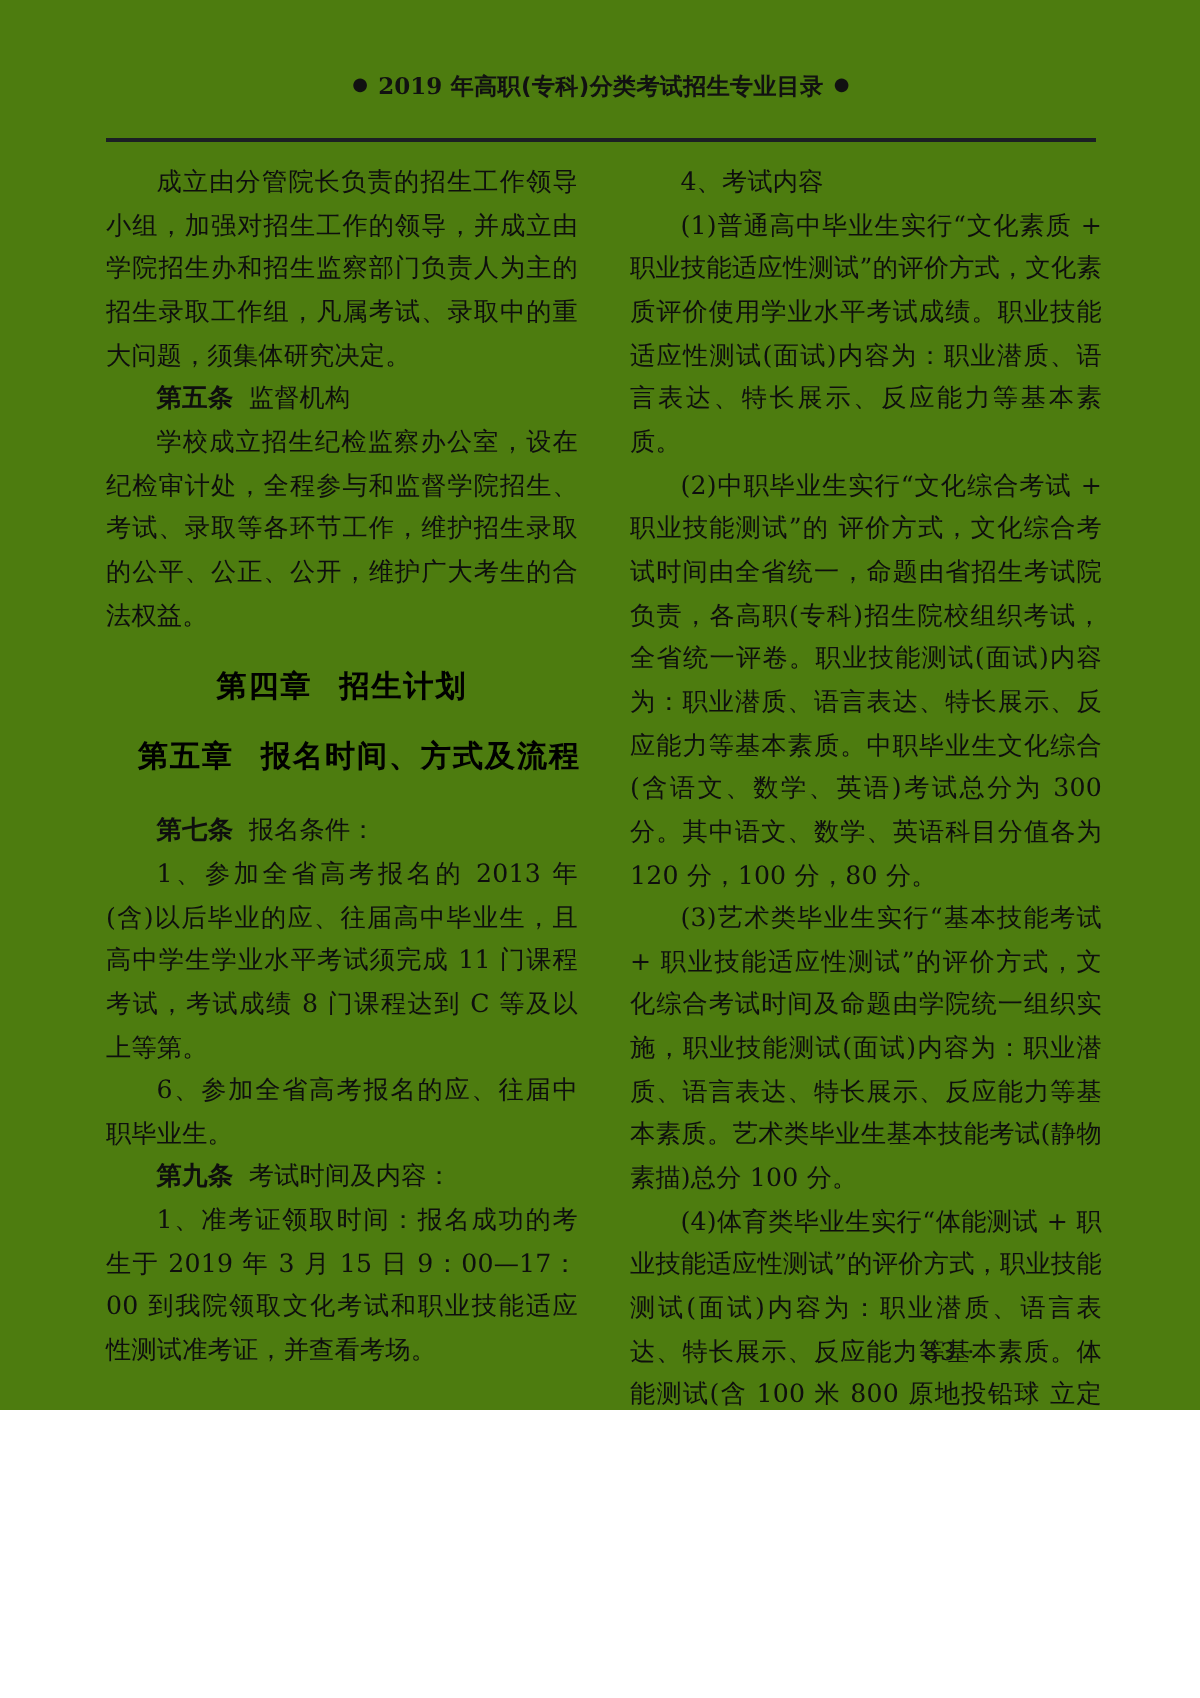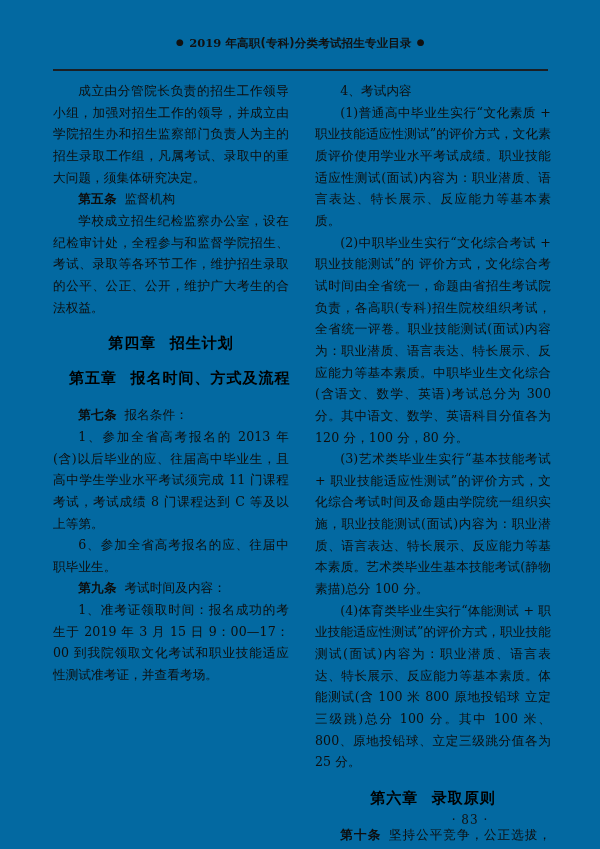--- a/index.html
+++ b/index.html
@@ -6,22 +6,22 @@
     margin: 0;
     padding: 0;
     background: #ffffff;
   }
   body {
     font-family: "DejaVu Serif", "Liberation Serif", serif;
   }
   .page {
     position: relative;
     width: 600px;
-    height: 849px;
-    background: #0369a1;
+    height: 705px;
+    background: #4d7c0f;
     overflow: hidden;
     box-sizing: border-box;
   }
   
   .runhead {
     position: absolute;
     left: 53px;
     top: 36px;
     width: 495px;
     text-align: center;

